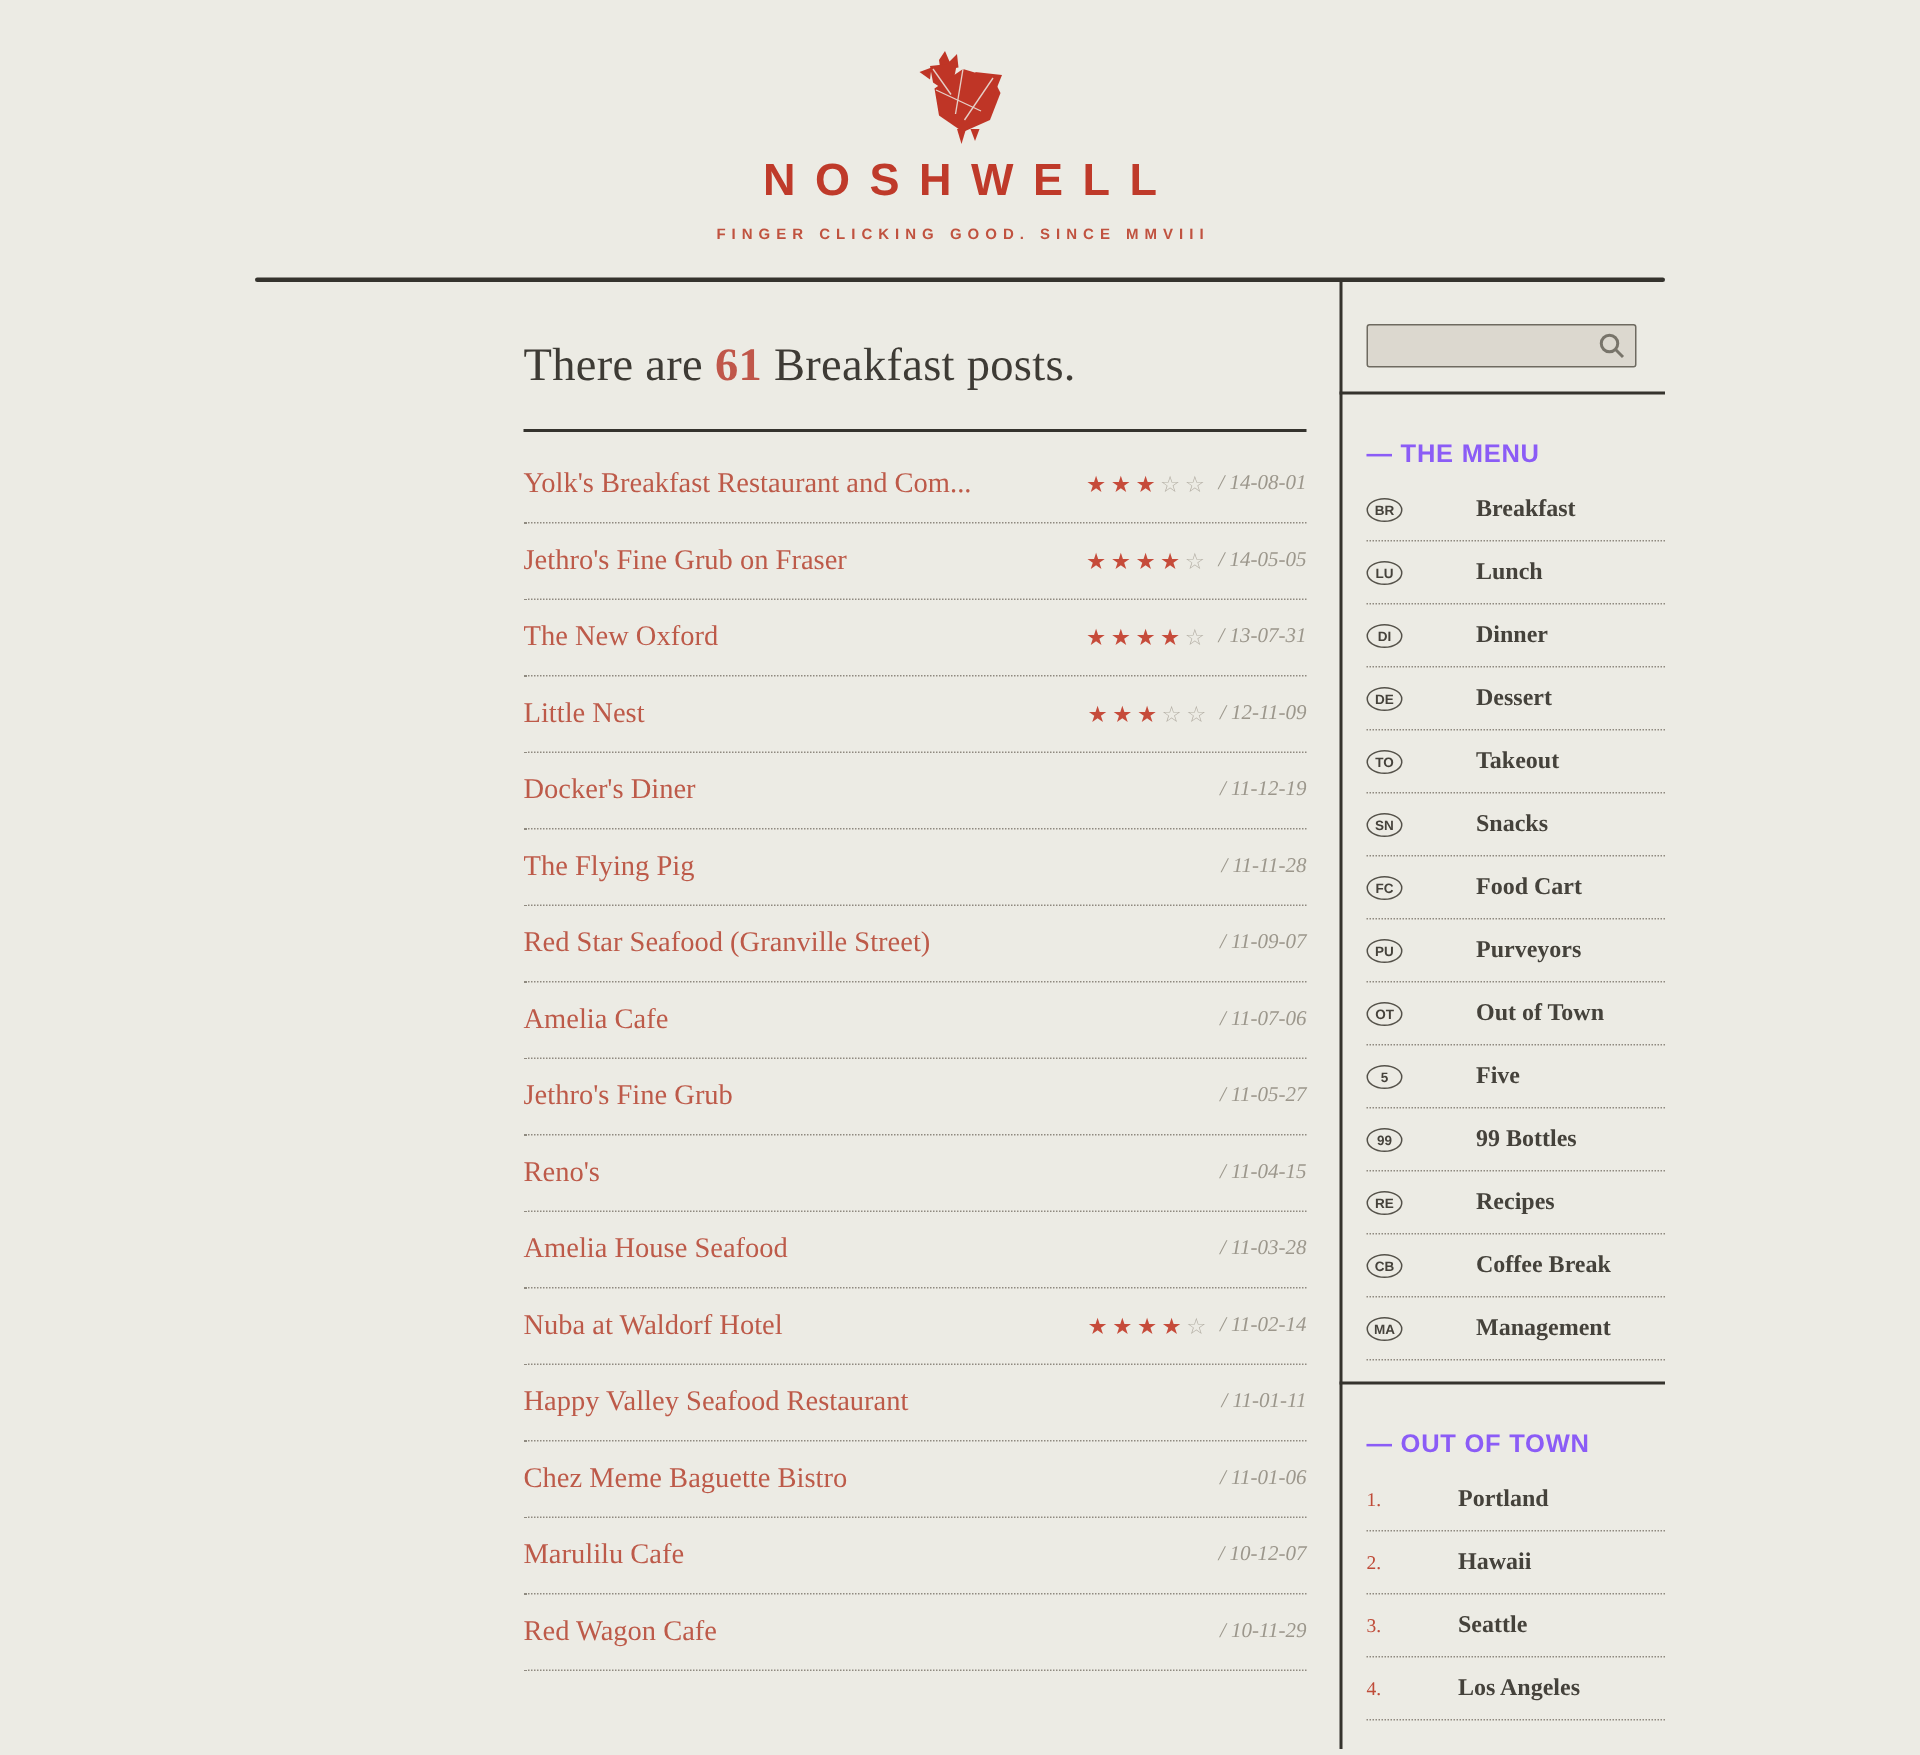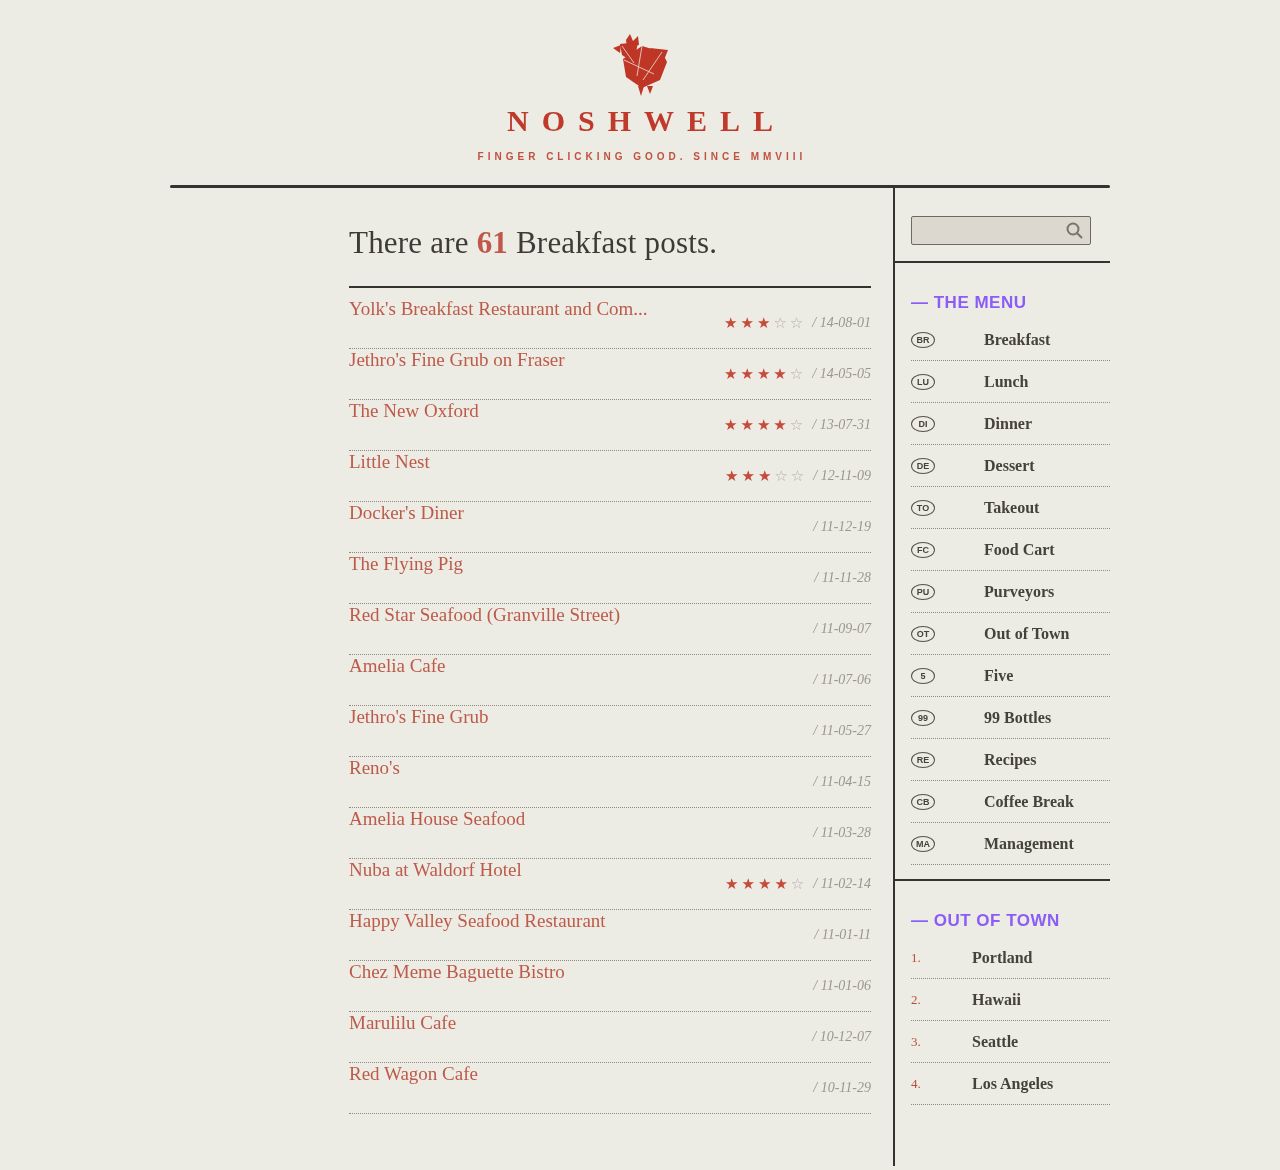--- a/index.html
+++ b/index.html
@@ -12,21 +12,21 @@
   html,body{margin:0;padding:0;}
   body{
     width:1280px;height:1170px;overflow:hidden;
     background:var(--bg);
     font-family:"Liberation Serif", serif;
   }
   
   .header{width:1280px;text-align:center;padding-top:34px;}
   .rooster{display:block;margin:0 auto;}
   .logo-text{
-    font-family:Liberation Serif, serif;font-weight:bold;
+    font-family:Liberation Sans, sans-serif;font-weight:bold;
     font-size:30px;letter-spacing:13px;text-indent:13px;
     color:var(--accent-red);margin-top:8px;
   }
   .tagline{
     font-family:"Liberation Sans", sans-serif;font-weight:bold;
     font-size:10px;letter-spacing:4px;text-indent:4px;
     color:#c0523f;margin-top:13px;
   }
   .top-rule{
     width:940px;height:3px;margin:23px 0 0 170px;
@@ -38,21 +38,21 @@
   .sidebar{width:217px;border-left:2px solid var(--ink);padding-left:16px;}
   
   .page-title{
     margin:37px 0 0 0;font-size:31px;font-weight:normal;
     color:var(--text-dark);letter-spacing:0.2px;
   }
   .page-title .count{color:var(--count-red);font-weight:bold;}
   .title-rule{height:2px;background:var(--ink);margin-top:25px;}
   .post-list{padding-top:10px;}
   .post-row{
-    height:51px;display:flex;justify-content:space-between;
+    height:51px;display:flex;align-items:center;justify-content:space-between;
     border-bottom:1px dotted var(--dotted);
     gap:48px;
   }
   .post-link{color:var(--link-red);font-size:19px;text-decoration:none;cursor:pointer;}
   .post-meta{display:flex;align-items:center;white-space:nowrap;}
   .stars{font-size:15px;letter-spacing:3px;margin-right:6px;}
   .stars .full{color:var(--star-red);}
   .stars .empty{color:var(--star-empty);}
   .post-date{font-style:italic;color:var(--date-gray);font-size:14px;}
   
@@ -278,20 +278,24 @@
   <div class="menu-item">
     <span class="badge">DE</span>
     <span class="menu-label">Dessert</span>
   </div>
 
   <div class="menu-item">
     <span class="badge">TO</span>
     <span class="menu-label">Takeout</span>
   </div>
 
+  <div class="menu-item">
+    <span class="badge">SN</span>
+    <span class="menu-label">Snacks</span>
+  </div>
 
   <div class="menu-item">
     <span class="badge">FC</span>
     <span class="menu-label">Food Cart</span>
   </div>
 
   <div class="menu-item">
     <span class="badge">PU</span>
     <span class="menu-label">Purveyors</span>
   </div>

